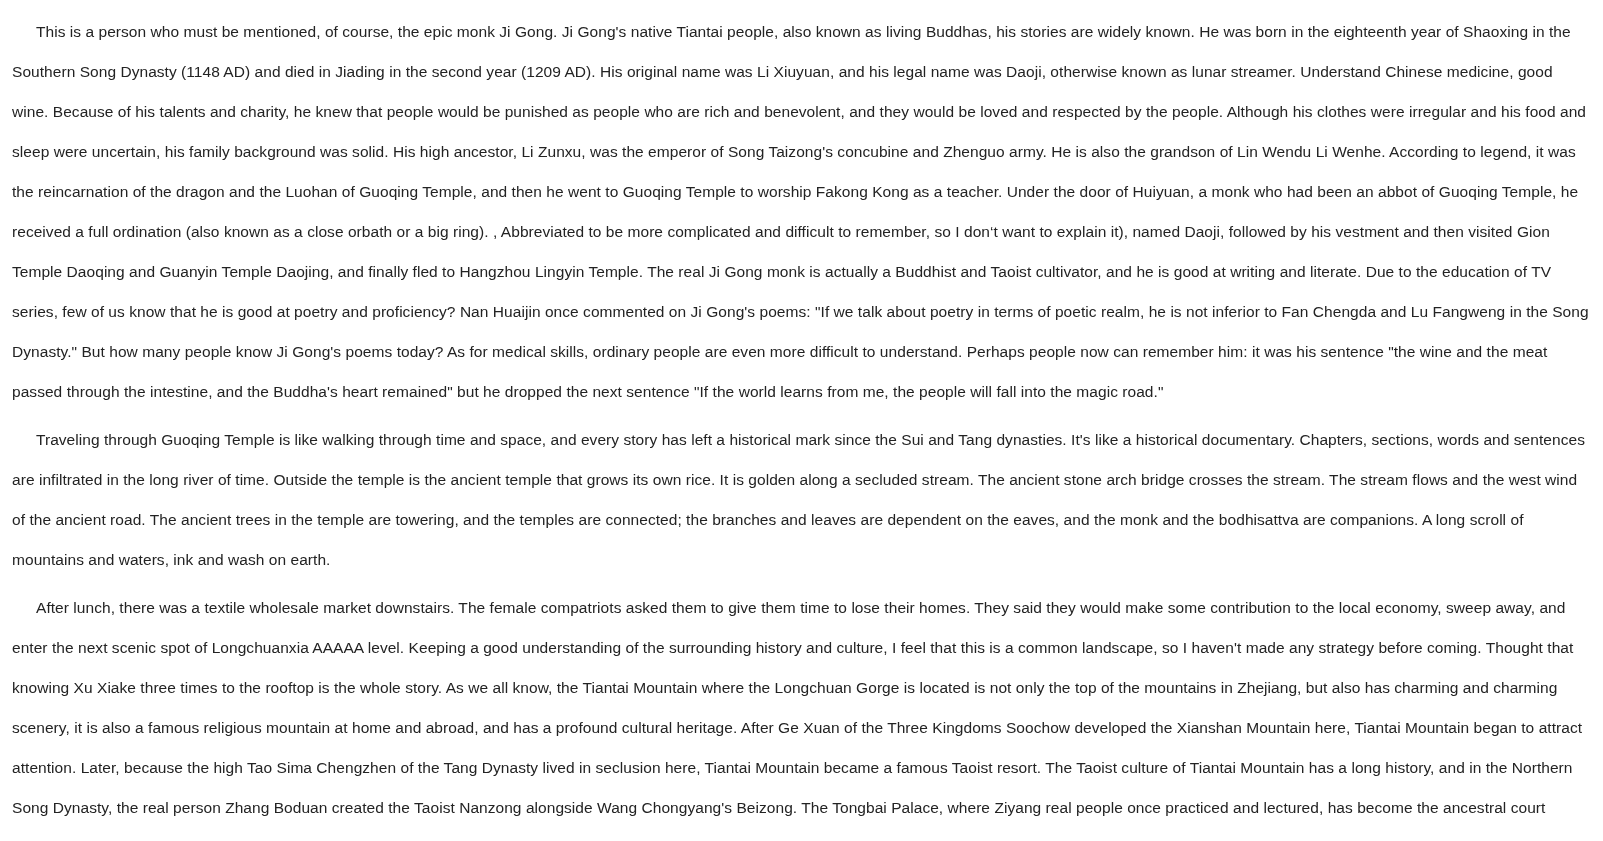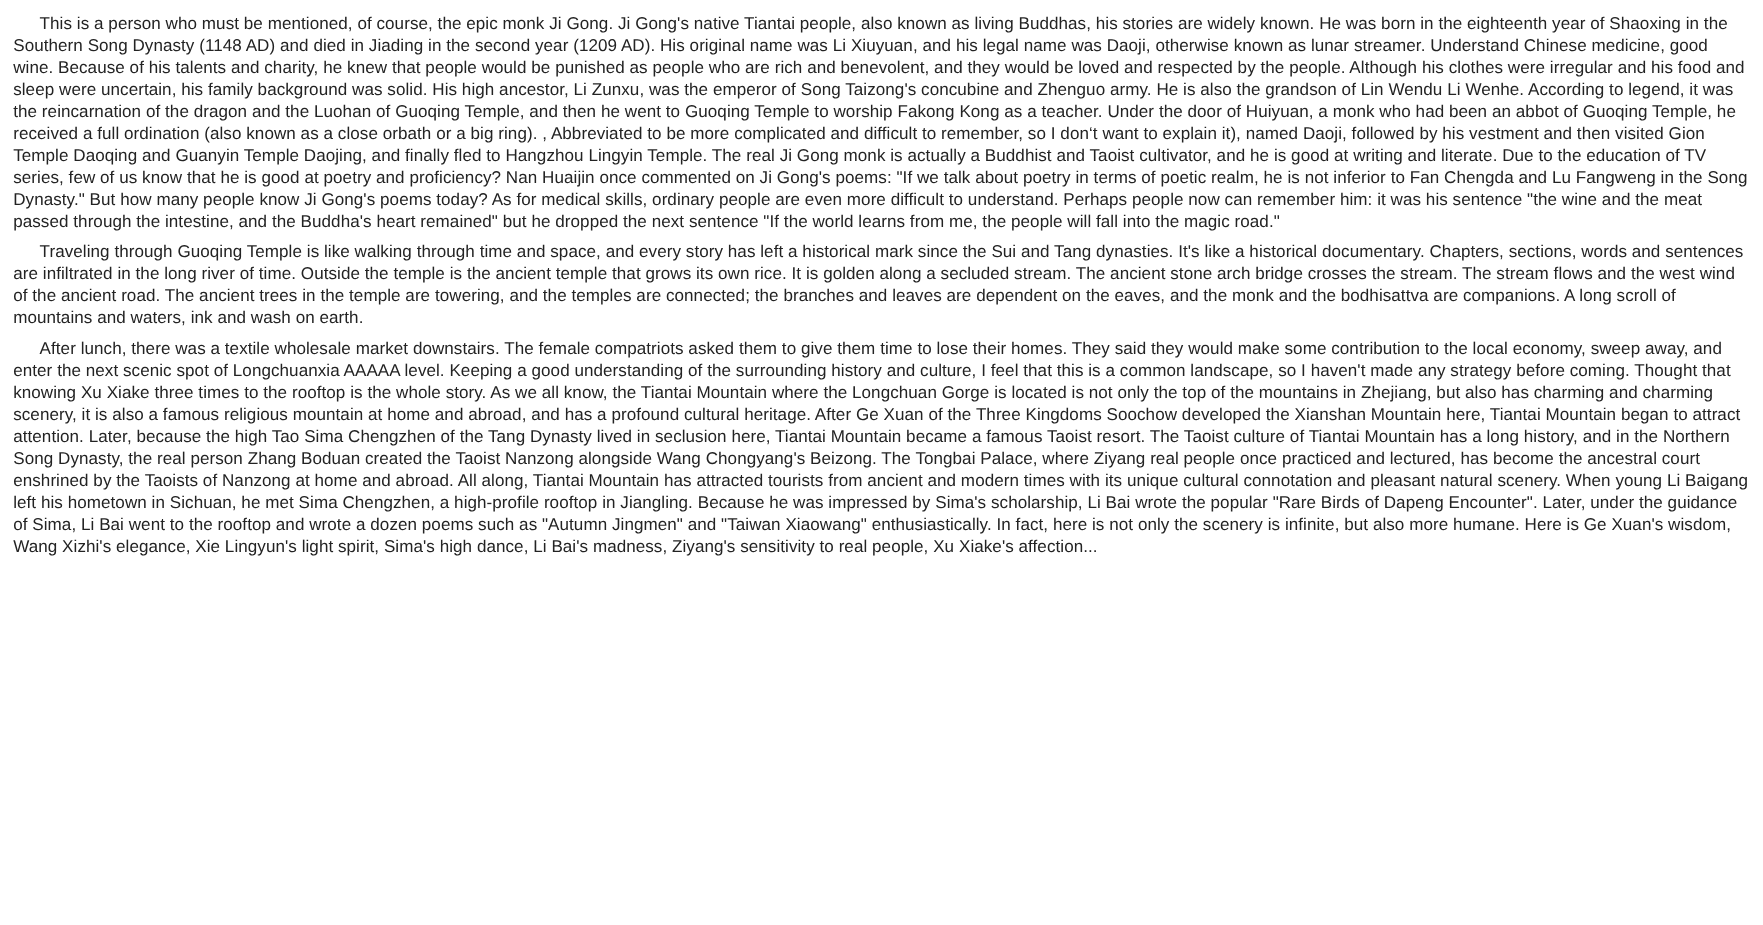--- a/index.html
+++ b/index.html
@@ -13,21 +13,21 @@
     font-family: "Liberation Sans", sans-serif;
     color: #222222;
   }
   .page {
     box-sizing: border-box;
     width: 1603px;
     padding: 12px 12px 0 12px;
   }
   .para {
     font-size: 15.5px;
-    line-height: 20px;
+    line-height: 40px;
     text-align: left;
     color: #232323;
     margin: 0 0 8px 0;
     text-indent: 24px;
     letter-spacing: 0.05px;
   }
   .para:last-child {
     margin-bottom: 0;
   }
 </style>

